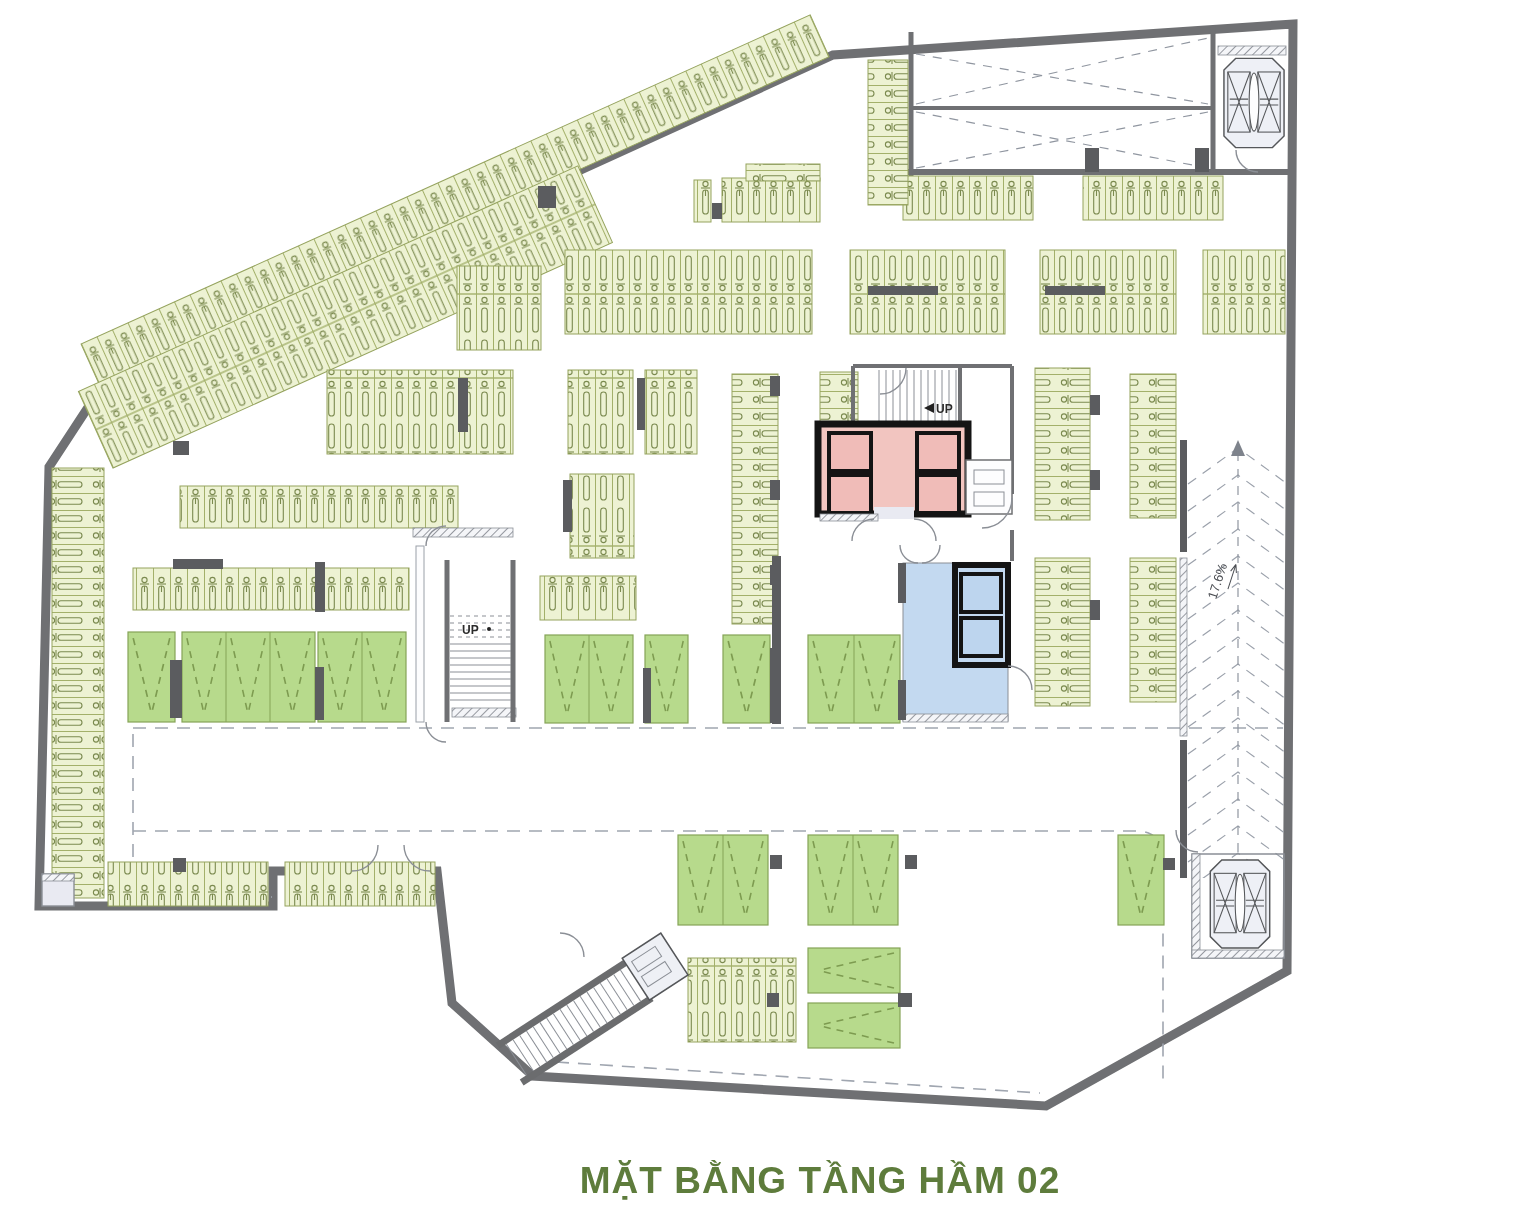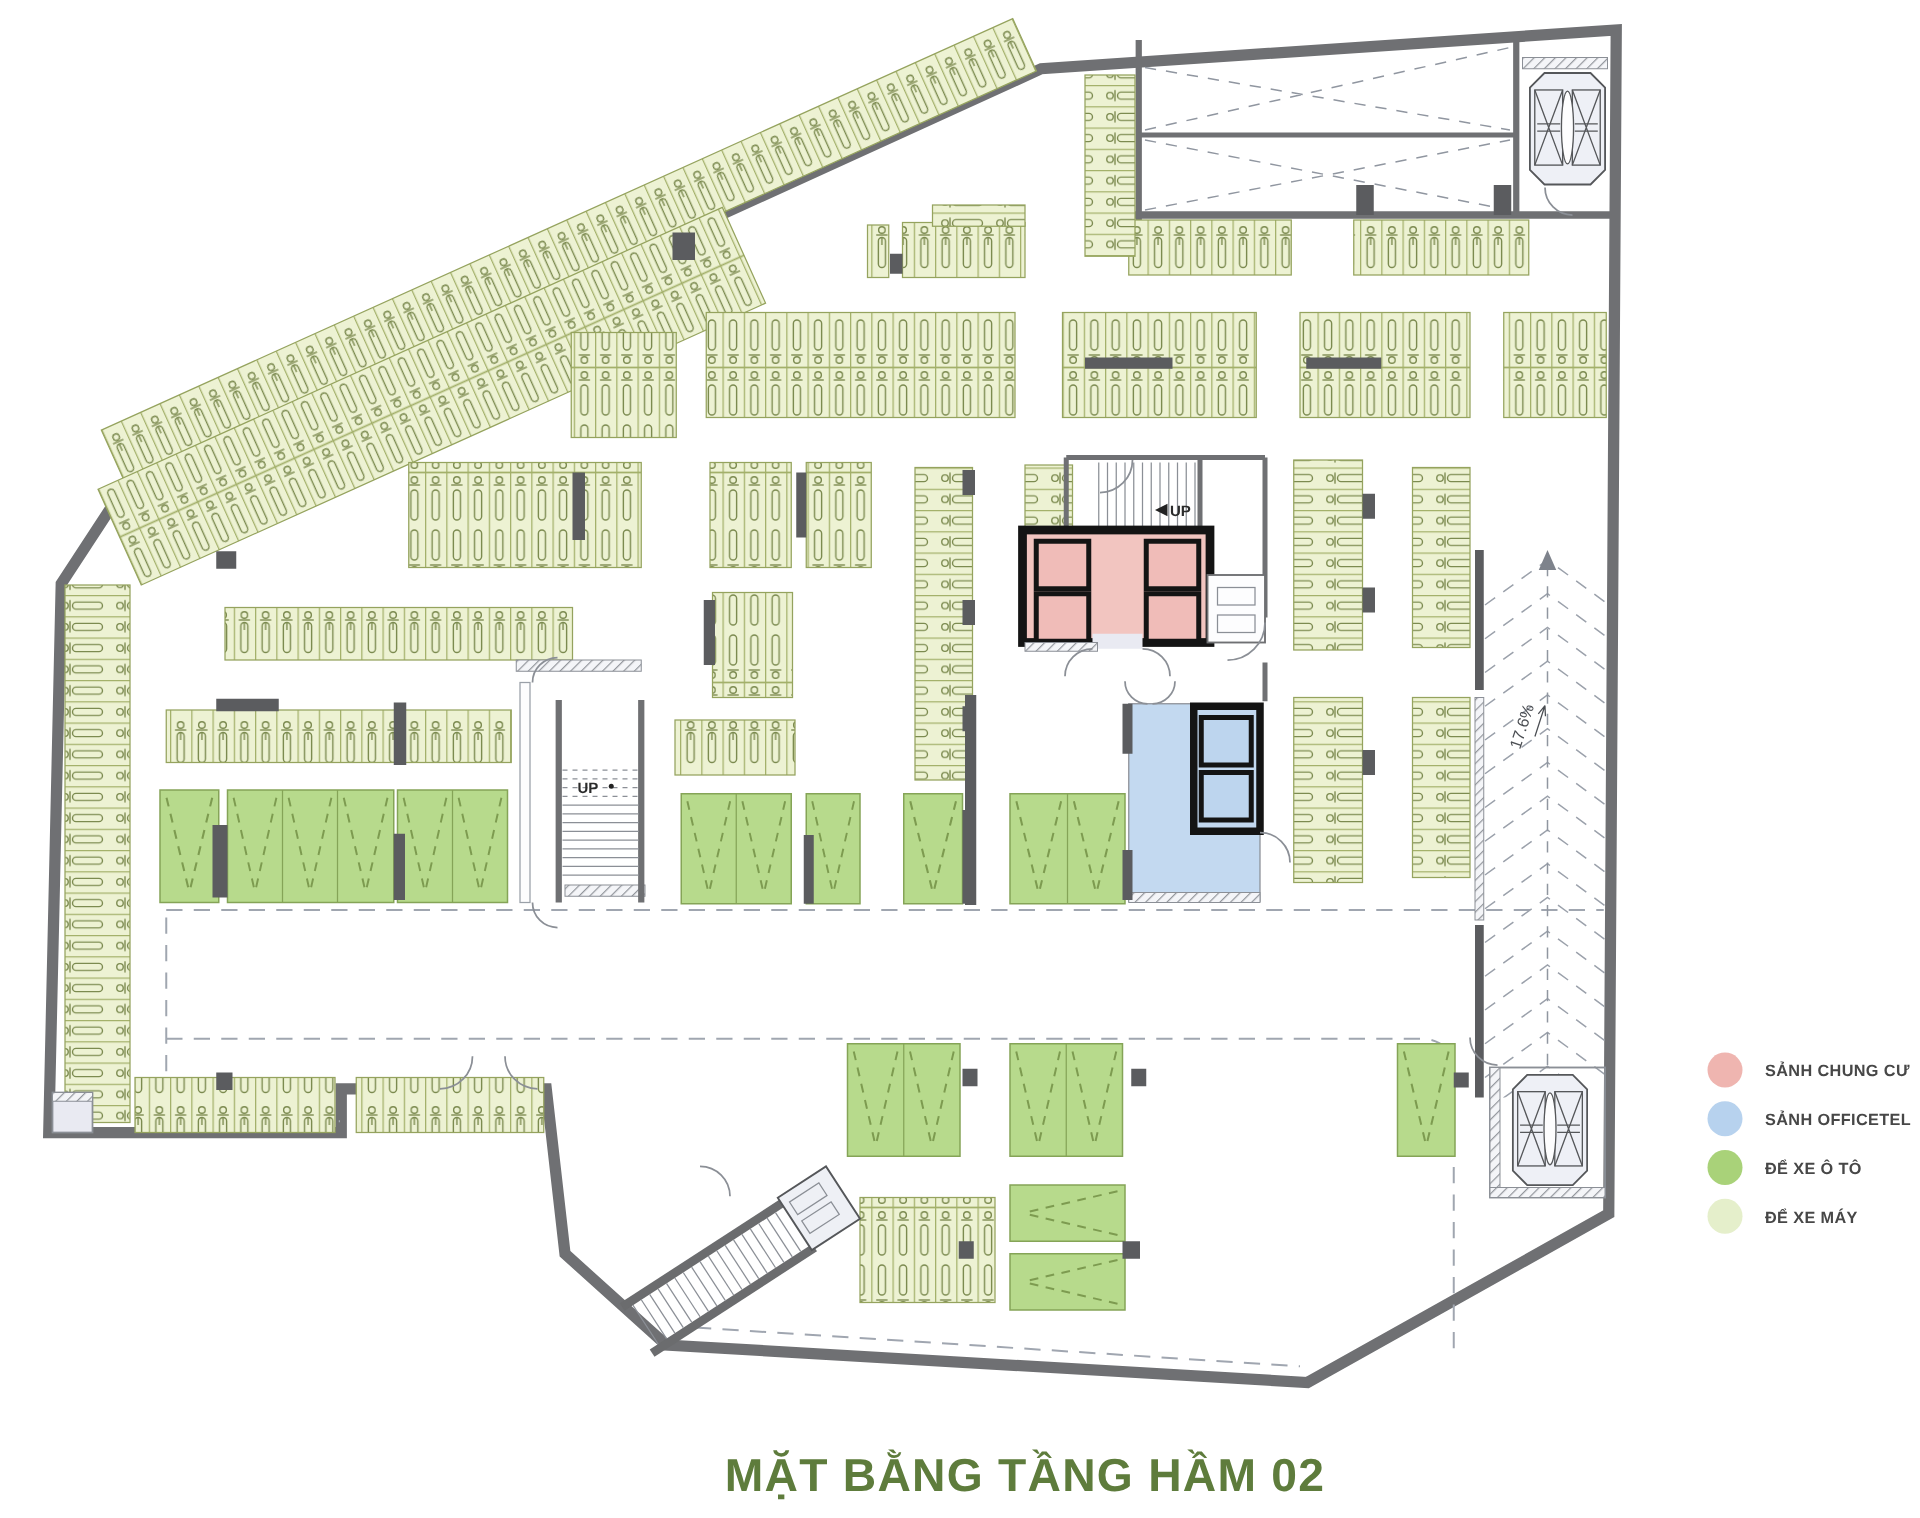--- a/index.html
+++ b/index.html
@@ -370,34 +370,16 @@
     <path class="arc" d="M1012,498 A30,30 0 0 1 982,528"></path>
     <path class="arc" d="M426,546 A20,20 0 0 1 446,526"></path>
     <path class="arc" d="M426,722 A20,20 0 0 0 446,742"></path>
     <path class="arc" d="M352,871 A26,26 0 0 0 378,845"></path>
     <path class="arc" d="M430,871 A26,26 0 0 1 404,845"></path>
     <path class="arc" d="M560,933 A24,24 0 0 1 584,957"></path>
     <path class="arc" d="M906,368 A26,26 0 0 1 880,394"></path>
   </g>
 </svg>
 
-<div id="legend">
-  <div class="lrow">
-    <span class="dot" style="background-color: rgb(239, 181, 176);"></span>
-    <span class="llab">SẢNH CHUNG CƯ</span>
-  </div>
-  <div class="lrow">
-    <span class="dot" style="background-color: rgb(183, 210, 238);"></span>
-    <span class="llab">SẢNH OFFICETEL</span>
-  </div>
-  <div class="lrow">
-    <span class="dot" style="background-color: rgb(169, 210, 121);"></span>
-    <span class="llab">ĐỂ XE Ô TÔ</span>
-  </div>
-  <div class="lrow">
-    <span class="dot" style="background-color: rgb(229, 239, 203);"></span>
-    <span class="llab">ĐỂ XE MÁY</span>
-  </div>
+
+<div id="title">MẶT BẰNG TẦNG HẦM 02</div>
+
 </div>
 
-<div id="title">MẶT BẰNG TẦNG HẦM 02</div>
-
-</div>
-
 </body></html>

